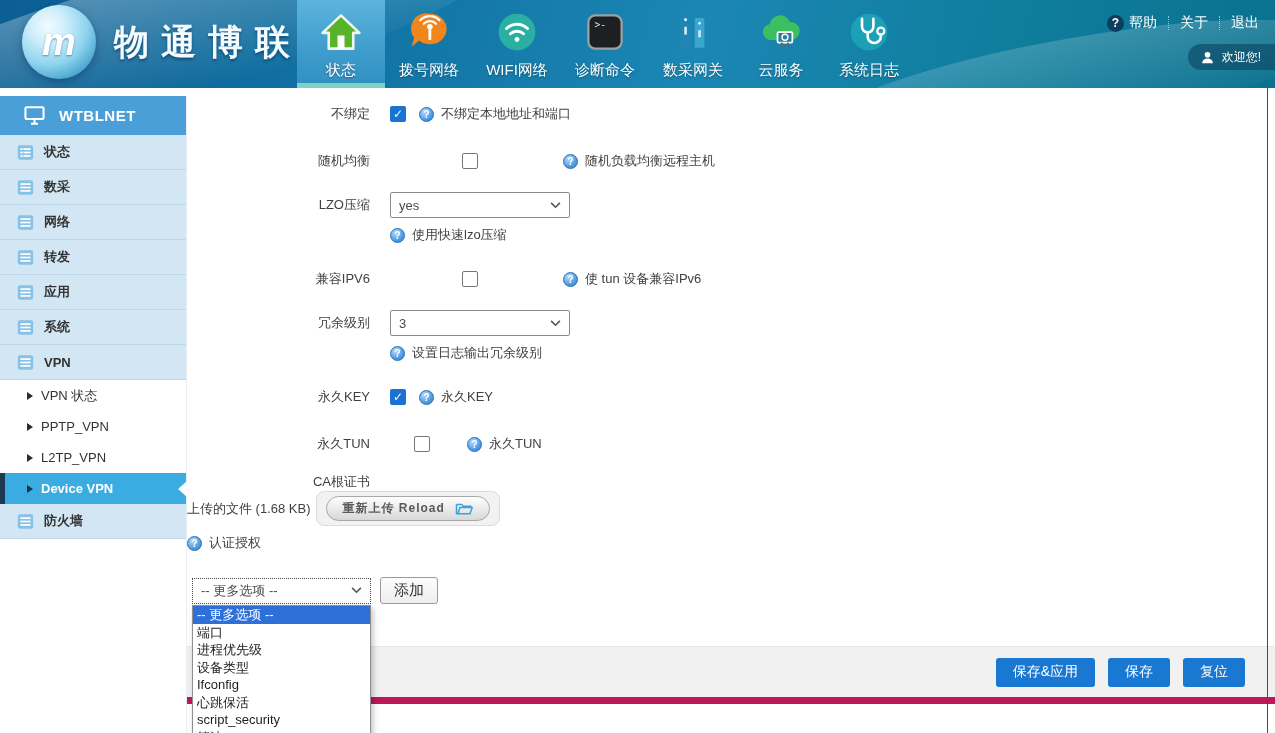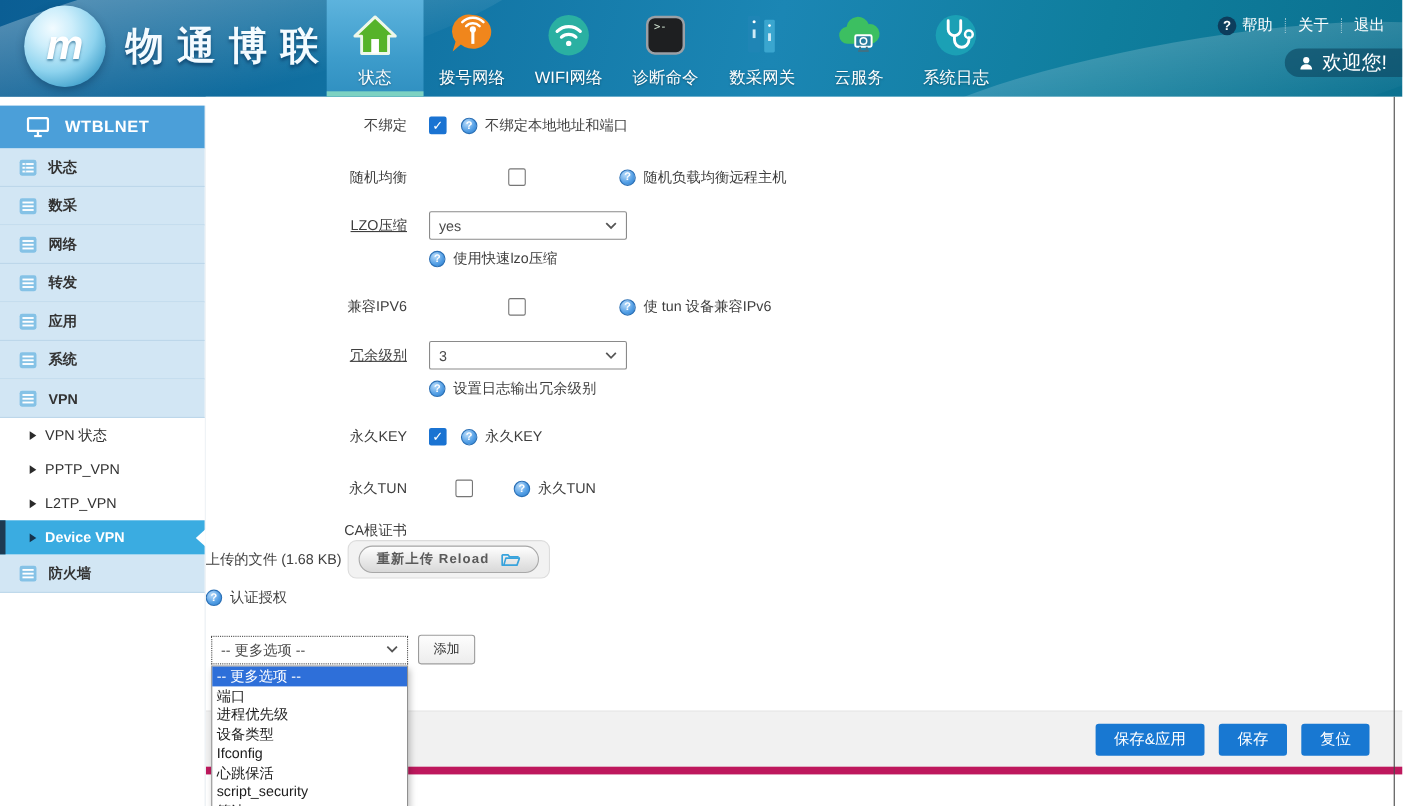--- a/index.html
+++ b/index.html
@@ -28,21 +28,21 @@
   .tab.active::after { content:''; position:absolute; left:0; bottom:0; width:100%; height:5px; background:#7dd2c2; }
   .tab-icon { width:46px; height:46px; display:flex; align-items:center; justify-content:center; }
   .tab-label { margin-top:6px; font-size:15px; color:#fff; text-shadow:0 1px 2px rgba(0,0,0,.35); white-space:nowrap; }
 
   .header-links { position:absolute; right:16px; top:14px; display:flex; align-items:center; z-index:5; color:#fff; font-size:14px; }
   .qmark { width:17px; height:17px; border-radius:50%; background:#0d3d5c; color:#fff; font-weight:bold; font-size:12px;
     display:inline-flex; align-items:center; justify-content:center; margin-right:5px; }
   .header-links a { color:#fff; text-decoration:none; cursor:pointer; }
   .hsep { width:1px; height:14px; border-left:1px dotted rgba(255,255,255,.55); margin:0 11px; }
   .welcome-pill { position:absolute; right:0; top:44px; height:26px; display:flex; align-items:center; z-index:5;
-    background:rgba(13,72,99,.65); border-radius:13px 0 0 13px; padding:0 14px 0 12px; color:#fff; font-size:18px; }
+    background:rgba(13,72,99,.65); border-radius:13px 0 0 13px; padding:0 14px 0 12px; color:#fff; font-size:12px; }
   .welcome-pill svg { margin-right:7px; }
 
   
   .sidebar { position:absolute; left:0; top:96px; bottom:0; width:187px; background:#fff; z-index:2; border-right:1px solid #e8eef3; }
   .sb-header { height:39px; background:#4b9fd9; color:#fff; display:flex; align-items:center; padding-left:24px;
     font-size:15px; font-weight:bold; letter-spacing:.5px; }
   .sb-header svg { margin-right:14px; }
   .sb-item { height:35px; background:#d2e6f4; border-bottom:1px solid #bdd7ea; display:flex; align-items:center;
     padding-left:17px; font-weight:bold; color:#333; cursor:pointer; }
   .sb-item svg { margin-right:10px; flex:none; }
@@ -66,21 +66,21 @@
     font-size:12px; font-weight:bold; line-height:1; }
   .helpline { display:flex; align-items:center; }
   .helpicon { width:15px; height:15px; border-radius:50%; flex:none;
     background:radial-gradient(circle at 35% 30%, #b9dcfa, #4f9ce4 60%, #2d7ec9 100%); border:1px solid #2a6fb5;
     color:#fff; font-size:10px; font-weight:bold; display:inline-flex; align-items:center; justify-content:center; }
   .helptext { margin-left:7px; color:#3f3f3f; }
   .mb-a { margin-bottom:29px; } .mb-b { margin-bottom:22px;gap:36px; } .mb-c { margin-bottom:26px; }
   .mb-d { margin-bottom:17px;gap:12px; }
 
   .selrow { align-items:flex-start; }
-  .selrow .flabel { line-height:26px;text-decoration:underline; }
+  .selrow .flabel { line-height:26px; }
   .selbox { width:180px; height:26px; border:1px solid #8a8a8a; border-radius:2px; background:#fff; color:#4a4a4a;
     display:flex; align-items:center; padding:0 8px; cursor:pointer; }
   .selbox span { flex:1; }
   .selhelp { margin-top:8px; }
 
   .ca-row { align-items:flex-start;flex-direction:column; }
   .ca-row .flabel { padding-top:3px; }
   .ca-line1 { display:flex; align-items:center; }
   .ca-file { color:#3f3f3f; }
   .reload-wrap { margin-left:5px; background:#f2f2f2; border:1px solid #dcdcdc; border-radius:8px; padding:4px 9px;
@@ -89,21 +89,21 @@
     border:1px solid #a8a8a8; border-radius:13px; padding:3px 16px; font-size:12px; font-weight:bold; color:#5a5a5a;
     letter-spacing:1px; cursor:pointer; }
   .reload-btn svg { margin-left:10px; }
   .ca-line2 { margin-top:8px; }
 
   .more-row { margin-left:5px; margin-top:25px; display:flex; align-items:center; position:relative; }
   .more-sel { width:179px; height:26px; border:1px dotted #4a4a4a; background:#fff; color:#4a4a4a;
     display:flex; align-items:center; padding:0 8px; cursor:pointer; }
   .more-sel span { flex:1; }
   .add-btn { margin-left:9px; height:27px; padding:0 13px; background:linear-gradient(#fdfdfd,#ededed);
-    border:1px solid #9b9b9b; border-radius:3px; color:#333; font-size:12px; cursor:pointer; }
+    border:1px solid #9b9b9b; border-radius:3px; color:#333; font-size:15px; cursor:pointer; }
   .dropdown { position:absolute; left:0; top:28px; width:179px; background:#fff; border:1px solid #8f8f8f;
     box-shadow:2px 3px 6px rgba(0,0,0,.25); z-index:50; }
   .dd-item { height:17.5px; line-height:17.5px; padding-left:4px; color:#1d1d1d; font-size:13px; cursor:pointer;
     white-space:nowrap; overflow:hidden; }
   .dd-item.selected { background:#2e6fd9; color:#fff; }
 
   .band { margin-top:42px; height:58px; background:#f1f1f1; border-top:1px solid #e7e7e7; border-bottom:7px solid #be185d;
     display:flex; align-items:center; justify-content:flex-end; padding-right:30px; }
   .btn-blue { background:#1878d2; color:#fff; border:none; border-radius:3px; height:29px; padding:0 17px;
     font-size:14px; cursor:pointer; margin-left:13px; font-family:inherit; }

